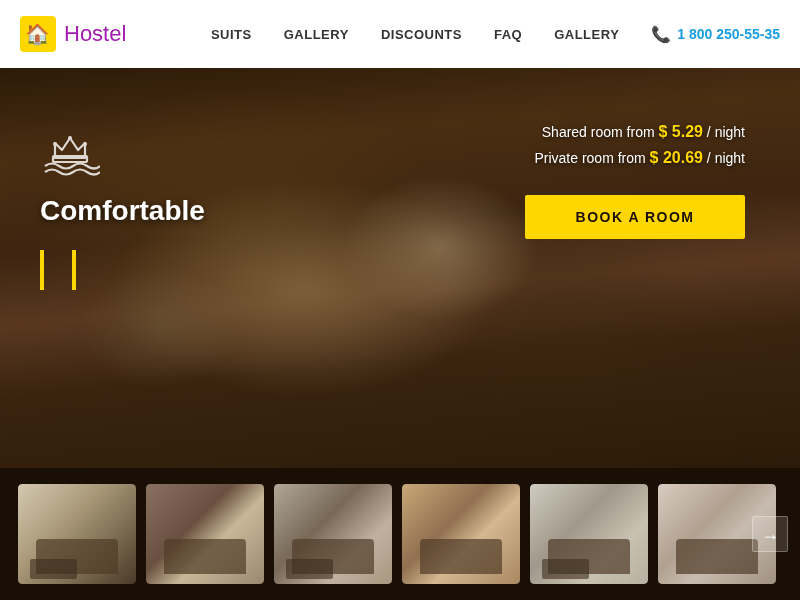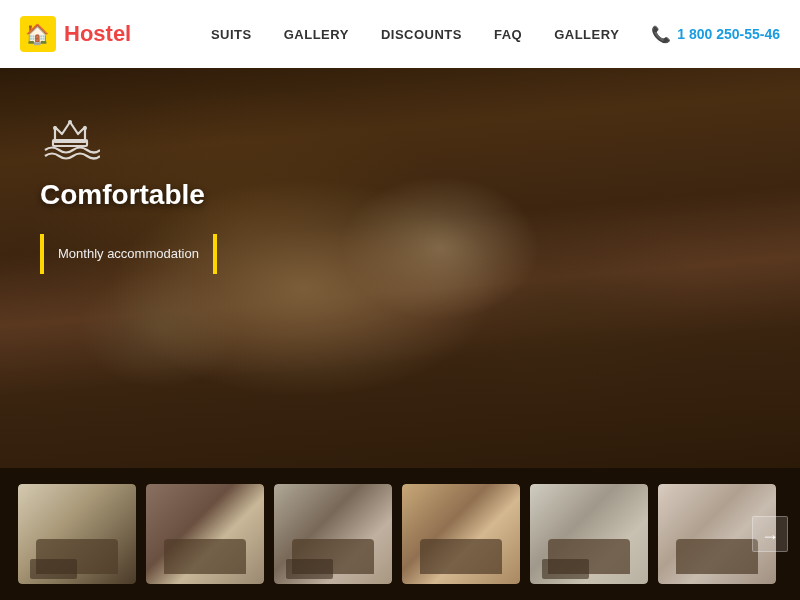--- a/index.html
+++ b/index.html
@@ -12,21 +12,21 @@
       padding: 0 20px;
     }
     .logo-area {
       display: flex; align-items: center; gap: 8px; margin-right: auto;
     }
     .logo-icon {
       width: 36px; height: 36px; background: #FFD700; border-radius: 4px;
       display: flex; align-items: center; justify-content: center; font-size: 20px;
     }
     .logo-text {
-      font-size: 22px; font-weight: 700; color: #ef4444;
+      font-size: 22px; font-weight: 400; color: #a21caf;
     }
     .nav-links {
       display: flex; align-items: flex-start; gap: 32px; margin-right: 32px;
     }
     .nav-link {
       font-size: 13px; font-weight: 600; color: #333; text-decoration: none;
       letter-spacing: 0.5px; cursor: pointer;
     }
     .phone-area {
       display: flex; align-items: center; gap: 6px; color: #1a9de0;
@@ -50,21 +50,21 @@
     
     .bed-overlay {
       position: absolute; inset: 0;
       background:
         radial-gradient(ellipse 320px 180px at 38% 55%, rgba(140,110,70,0.7) 0%, transparent 60%),
         radial-gradient(ellipse 160px 120px at 20% 65%, rgba(100,80,50,0.6) 0%, transparent 50%),
         radial-gradient(ellipse 180px 130px at 55% 45%, rgba(180,160,120,0.5) 0%, transparent 55%);
     }
 
     .hero-left {
-      position: absolute; top: 44px; left: 40px;
+      position: absolute; top: 60px; left: 40px;
       color: #fff;
     }
     .hostel-icon {
       font-size: 40px; margin-bottom: 6px; opacity: 0.9;
     }
     .hero-title {
       font-size: 28px; font-weight: 700; line-height: 1.25;
       text-shadow: 0 2px 6px rgba(0,0,0,0.6);
     }
     .monthly-box {
@@ -154,21 +154,21 @@
   </div>
   <div class="nav-links">
     <a class="nav-link">SUITS</a>
     <a class="nav-link">GALLERY</a>
     <a class="nav-link">DISCOUNTS</a>
     <a class="nav-link">FAQ</a>
     <a class="nav-link">GALLERY</a>
   </div>
   <div class="phone-area">
     <span class="phone-icon">📞</span>
-    <span>1 800 250-55-46</span>
+    <span>1 800 250-55-35</span>
   </div>
 </nav>
 
 <section class="hero">
   <div class="hero-texture"></div>
   <div class="bed-overlay"></div>
 
   <div class="hero-left">
     <div class="hostel-icon">
       <svg width="60" height="50" viewBox="0 0 60 50" fill="none" xmlns="http://www.w3.org/2000/svg" opacity="0.9">
@@ -184,24 +184,37 @@
           <circle cx="30" cy="10" r="2" fill="white" stroke="none"></circle>
           <circle cx="15" cy="16" r="2" fill="white" stroke="none"></circle>
           <circle cx="45" cy="16" r="2" fill="white" stroke="none"></circle>
         </g>
       </svg>
     </div>
     <h1 class="hero-title">
       <span>Comfortable</span><br>
     </h1>
     <div class="monthly-box">
-      <span>Monthly accommodation</span><br>
-    </div>
-  </div>
-
+      <br>
+    </div>
+  </div>
+
+  <div class="hero-right">
+    <p class="pricing-line">
+      <span>Shared room from</span>
+      <span class="price-highlight">$ 5.29</span>
+      <span>/ night</span>
+    </p>
+    <p class="pricing-line">
+      <span>Private room from</span>
+      <span class="price-highlight">$ 20.69</span>
+      <span>/ night</span>
+    </p>
+    <button class="book-btn">BOOK A ROOM</button>
+  </div>
 </section>
 
 <div class="thumbnails-section">
   <div class="thumb">
     <div class="thumb-bg thumb-1">
       <div class="room-furniture">
         <div class="sofa-shape"></div>
         <div class="table-shape"></div>
       </div>
     </div>

